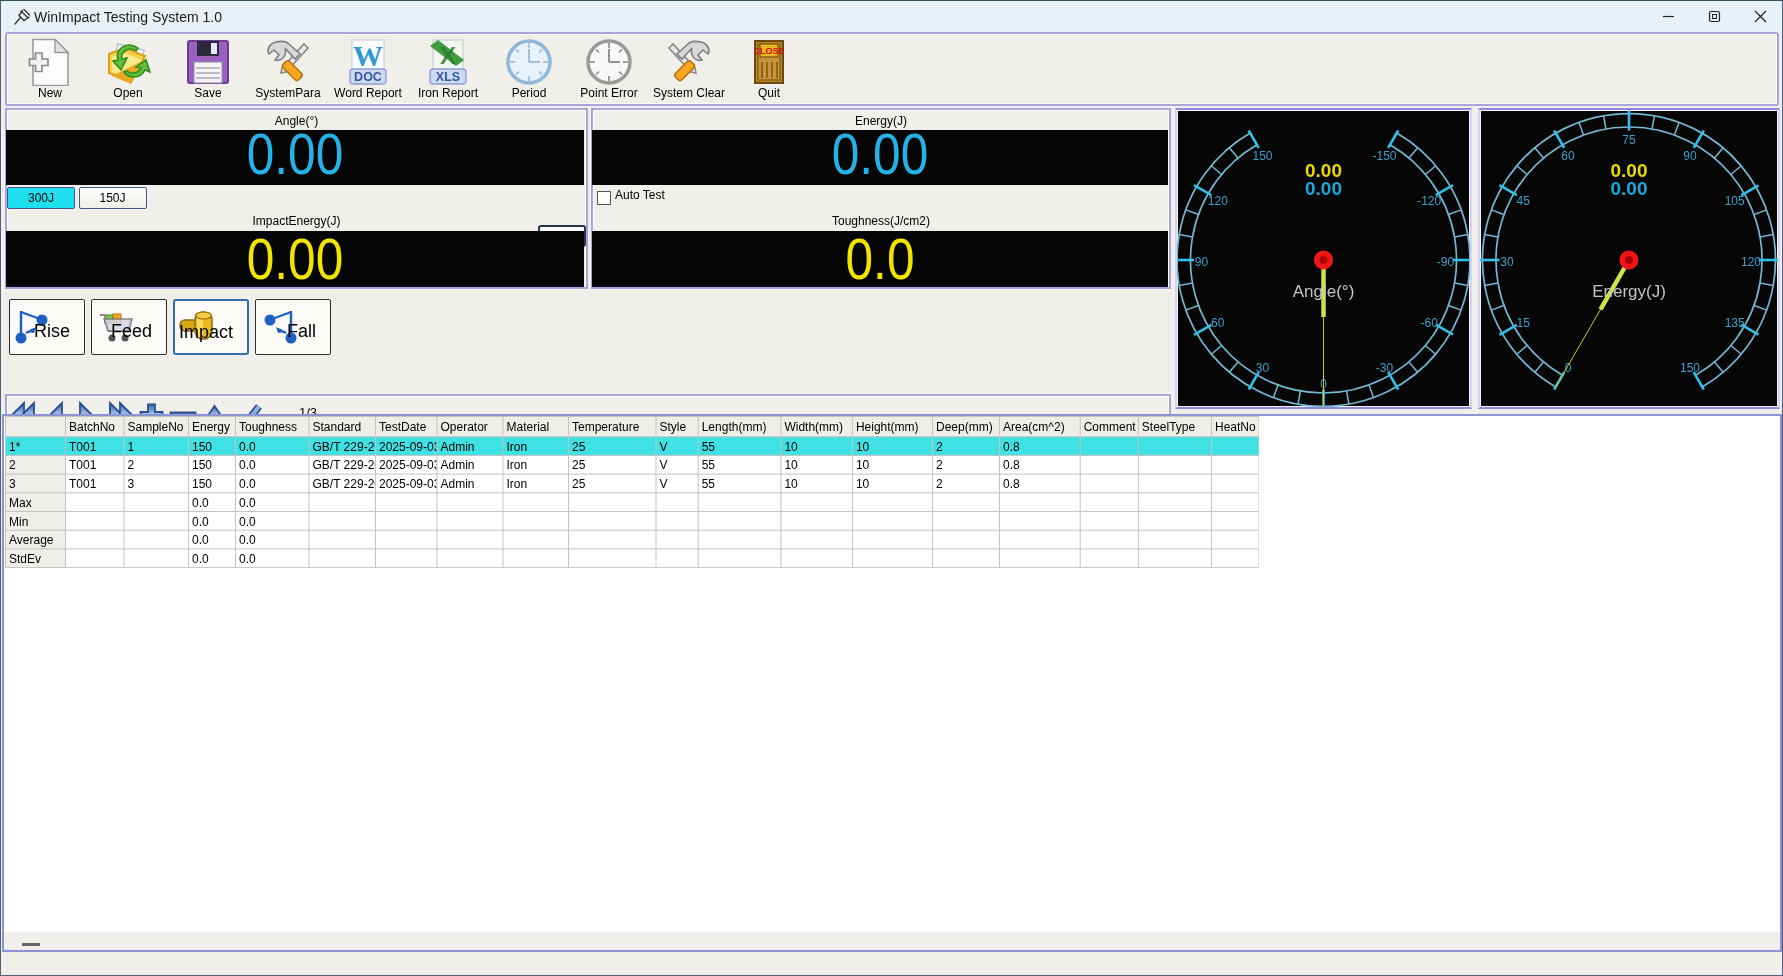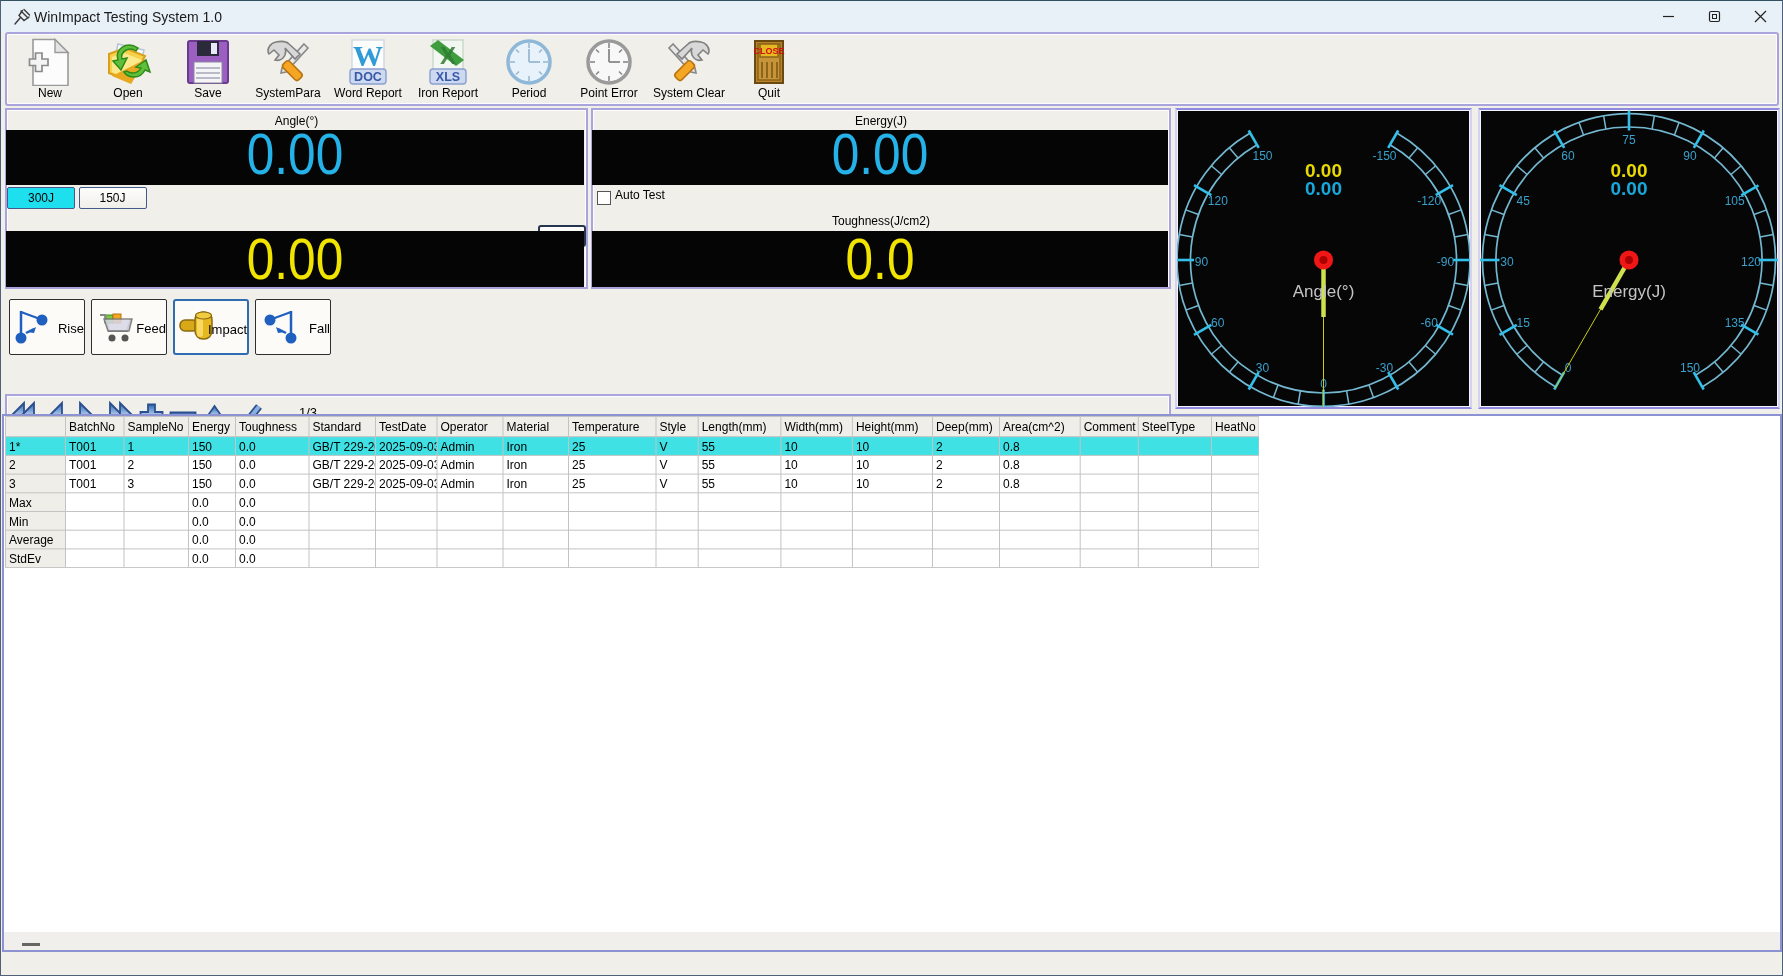--- a/index.html
+++ b/index.html
@@ -13,21 +13,21 @@
 .lcdlabel { position:absolute; width:100%; text-align:center; font-size:12px; color:#000; }
 .lcd { position:absolute; background:#050505; }
 .digits { position:absolute; left:0; right:0; text-align:center; font-weight:normal; font-size:57px; transform:scaleX(0.87); }
 .cyan { color:#25b2e8; }
 .yellow { color:#f0e400; }
 .btn { position:absolute; background:linear-gradient(#fdfdfc,#f0efe9); border:1px solid #44598c; font-size:12px; text-align:center; color:#000; border-radius:2px; }
 .btn300 { background:#1edfee; border:1px solid #44598c; }
 .btnclear { border:2px solid #26364e; border-radius:3px; background:linear-gradient(#fdfdfc,#eceae2);margin-top:38px; }
 .bigbtn { position:absolute; width:76px; height:56px; background:#fcfbf8; border:1px solid #2e2e2e; border-radius:2px; }
 .bigbtn .bicon { position:absolute; left:3px; top:7px; }
-.bigbtn .blabel { position:absolute; right:0; top:21px; font-size:13px; }
+.bigbtn .blabel { position:absolute; right:14px; top:21px; font-size:18px; }
 .gaugebox { position:absolute; background:#060606; border:2px solid #8f8ae0; border-left-color:#d4d2f0; border-right-color:#d4d2f0; box-shadow:inset 0 0 0 1px #f4f4fc; }
 .statusbar { position:absolute; left:1px; bottom:1px; width:1781px; height:23px; background:#eff0f4; border-top:2px solid #b4aee4; }
 </style></head>
 <body>
 <div class="win">
   <div class="titlebar">
       <svg width="20" height="20" viewBox="0 0 20 20" style="position:absolute;left:11px;top:6px">
 <path d="M3 17 L8 11 M9 4 l7 7 M12 2.5 l5.5 5.5 M10.5 3.5 l-3.5 5 5 5 5 -3.5" stroke="#3a3a3a" stroke-width="1.4" fill="none" stroke-linecap="round"></path>
 </svg>
       <div class="titletext">WinImpact Testing System 1.0</div>
@@ -183,20 +183,21 @@
     </div>
 
   <div class="panel" style="left:4px; top:107px; width:583px; height:181px;">
     <div class="lcdlabel" style="top:4px;">Angle(°)</div>
     <div class="lcd cyan" style="left:-1px; top:20px; width:578px; height:55px;">
         <div class="digits" style="top:-9px;">0.00</div>
       </div>
     <div class="btn btn300" style="left:0px; top:77px; width:68px; height:22px; line-height:20px;">300J</div>
     <div class="btn" style="left:71.5px; top:77px; width:68px; height:22px; line-height:20px;">150J</div>
     <div class="btn btnclear" style="left:530.5px; top:77px; width:48px; height:22px; line-height:18px;">Clear</div>
+    <div class="lcdlabel" style="top:103.5px;">ImpactEnergy(J)</div>
     <div class="lcd yellow" style="left:-1px; top:121px; width:578px; height:56px;">
         <div class="digits" style="top:-5px;">0.00</div>
       </div>
   </div>
 
   <div class="panel" style="left:590px; top:107px; width:580px; height:181px;">
     <div class="lcdlabel" style="top:4px;">Energy(J)</div>
     <div class="lcd cyan" style="left:-1px; top:20px; width:576px; height:55px;">
         <div class="digits" style="top:-9px;">0.00</div>
       </div>

